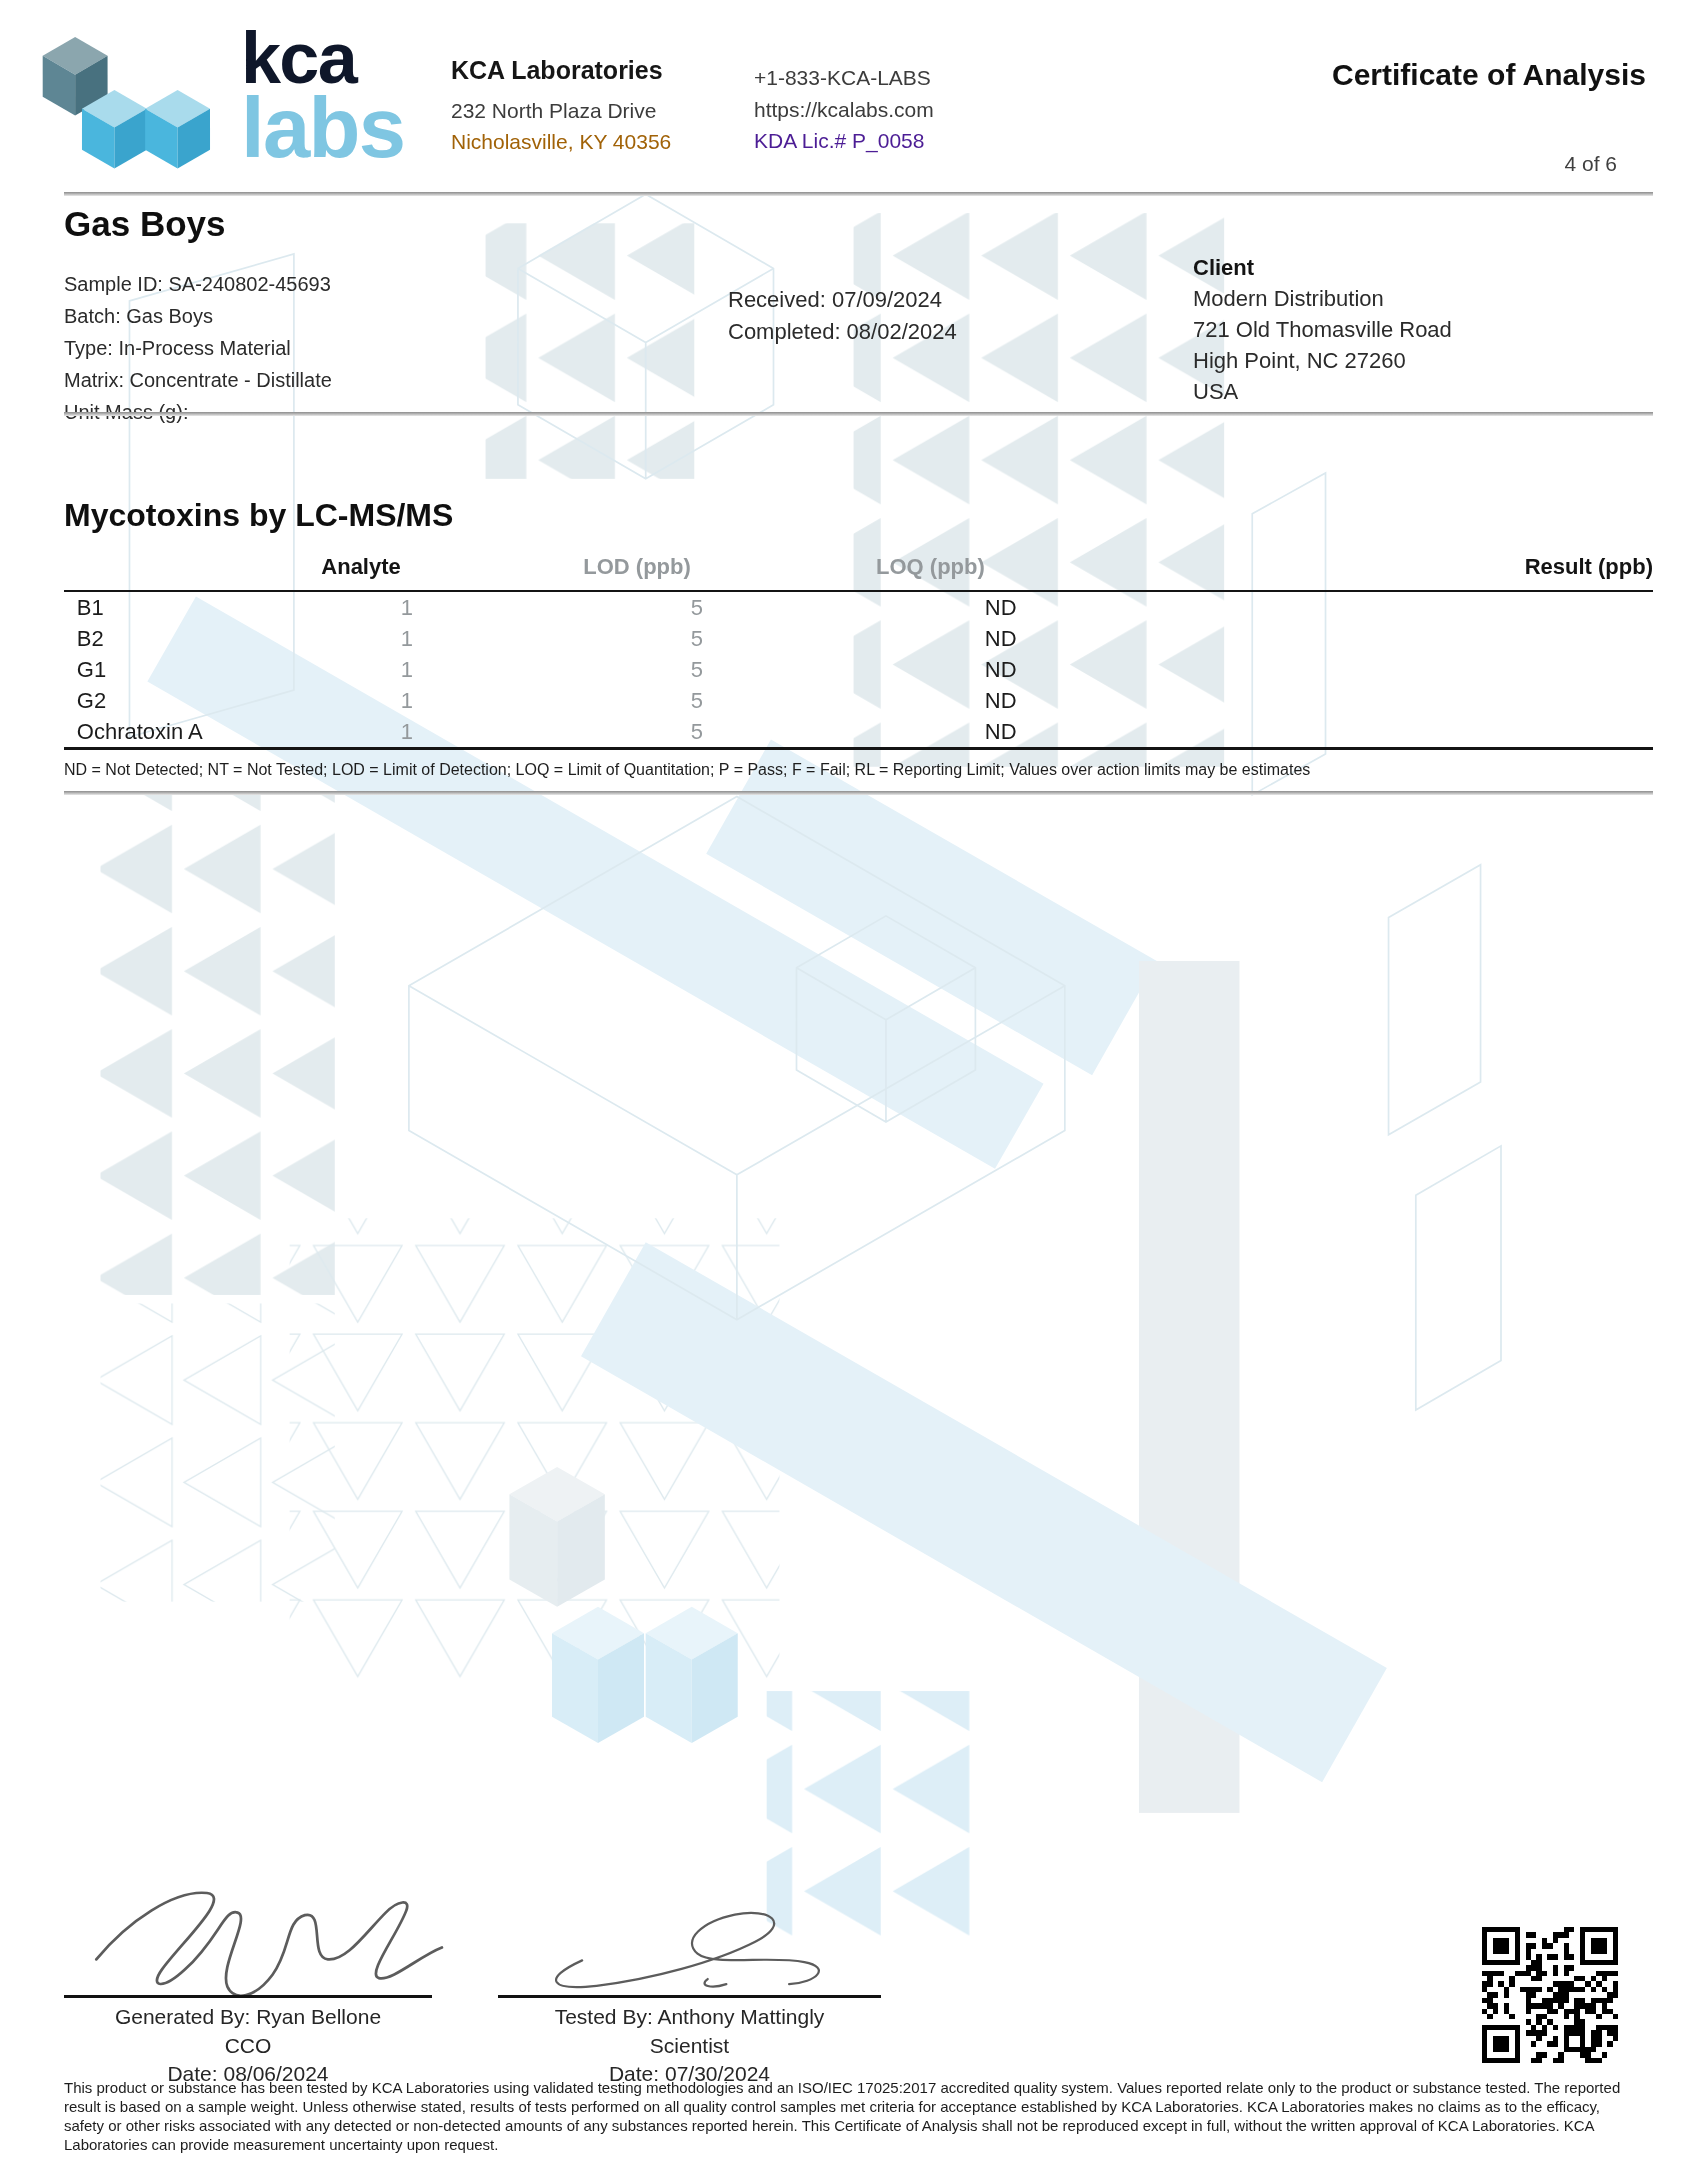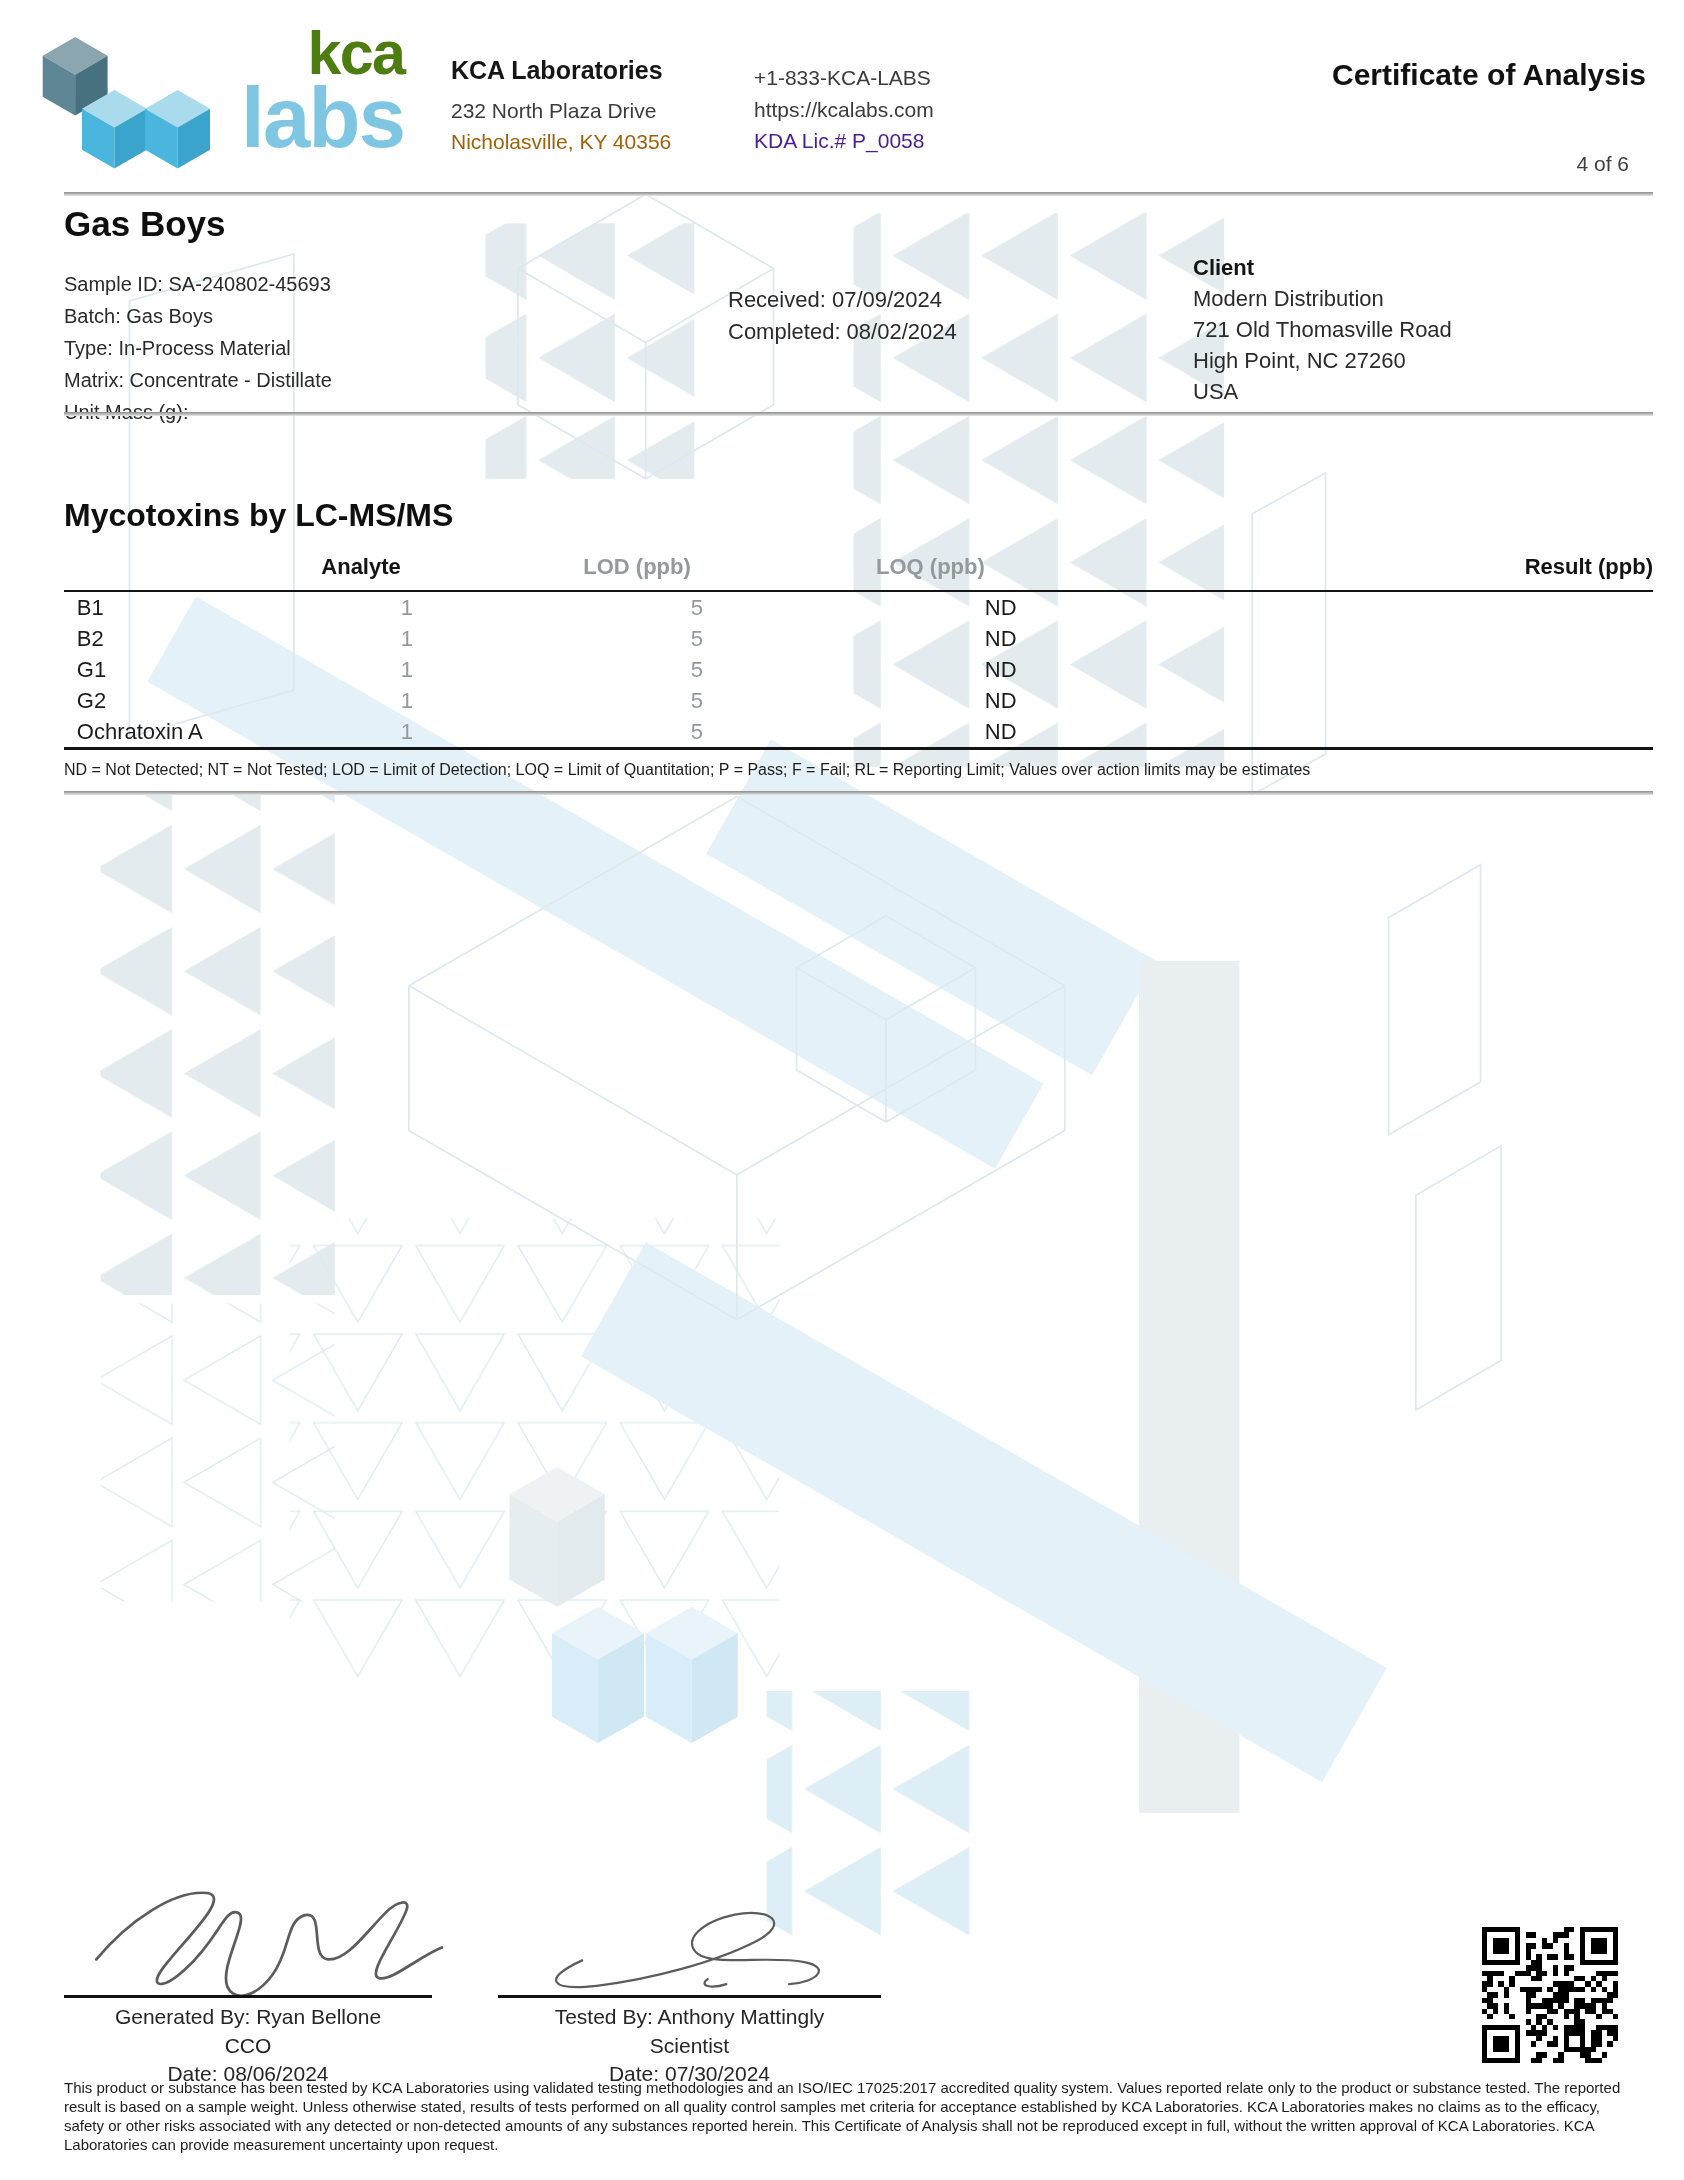--- a/index.html
+++ b/index.html
@@ -6,30 +6,30 @@
   .page{
     position:relative;width:1685px;height:2181px;background:#ffffff;
     font-family:"Liberation Sans",sans-serif;color:#1c1c1c;overflow:hidden;
   }
   .abs{position:absolute;}
   .wm{position:absolute;left:0;top:0;z-index:0;}
   .content{position:absolute;left:0;top:0;width:100%;height:100%;z-index:1;}
 
   
   .logo-text{left:241px;top:25.6px;font-weight:800;line-height:.90;letter-spacing:-1.7px;}
-  .logo-kca{font-size:61px;color:#4d7c0f;display:block;text-align:right;}
+  .logo-kca{font-size:72px;color:#0f172a;display:block;}
   .logo-labs{font-size:85px;color:#7fc6e2;display:block;}
   .lab-name{left:451px;top:56px;font-size:25px;font-weight:700;color:#161616;}
   .lab-addr1{left:451px;top:99px;font-size:21px;color:#3c3c3c;}
   .lab-addr2{left:451px;top:130px;font-size:21px;color:#a16207;}
   .contact1{left:754px;top:66px;font-size:21px;color:#3c3c3c;}
   .contact2{left:754px;top:98px;font-size:21px;color:#3c3c3c;}
   .contact3{left:754px;top:129px;font-size:21px;color:#4c1d95;}
   .doc-title{right:39px;top:58px;font-size:30px;font-weight:700;color:#111;}
-  .page-num{right:56px;top:152px;font-size:21px;color:#3f3f3f;}
+  .page-num{right:68px;top:152px;font-size:21px;color:#3f3f3f;}
 
   .divider{position:absolute;left:64px;width:1589px;height:4.3px;
     background:linear-gradient(180deg,#8d8d8d 0%,#b3b3b3 45%,#e9e9e9 100%);}
 
   
   .sample-title{left:64px;top:204px;font-size:35px;font-weight:700;color:#0f0f0f;}
   .sample-details{left:64px;top:268px;font-size:20px;color:#2b2b2b;line-height:32px;}
   .dates{left:728px;top:284px;font-size:22px;color:#2b2b2b;line-height:32px;}
   .client{left:1193px;top:252px;font-size:22px;color:#2b2b2b;line-height:31px;}
   .client-heading{font-weight:700;color:#141414;}

